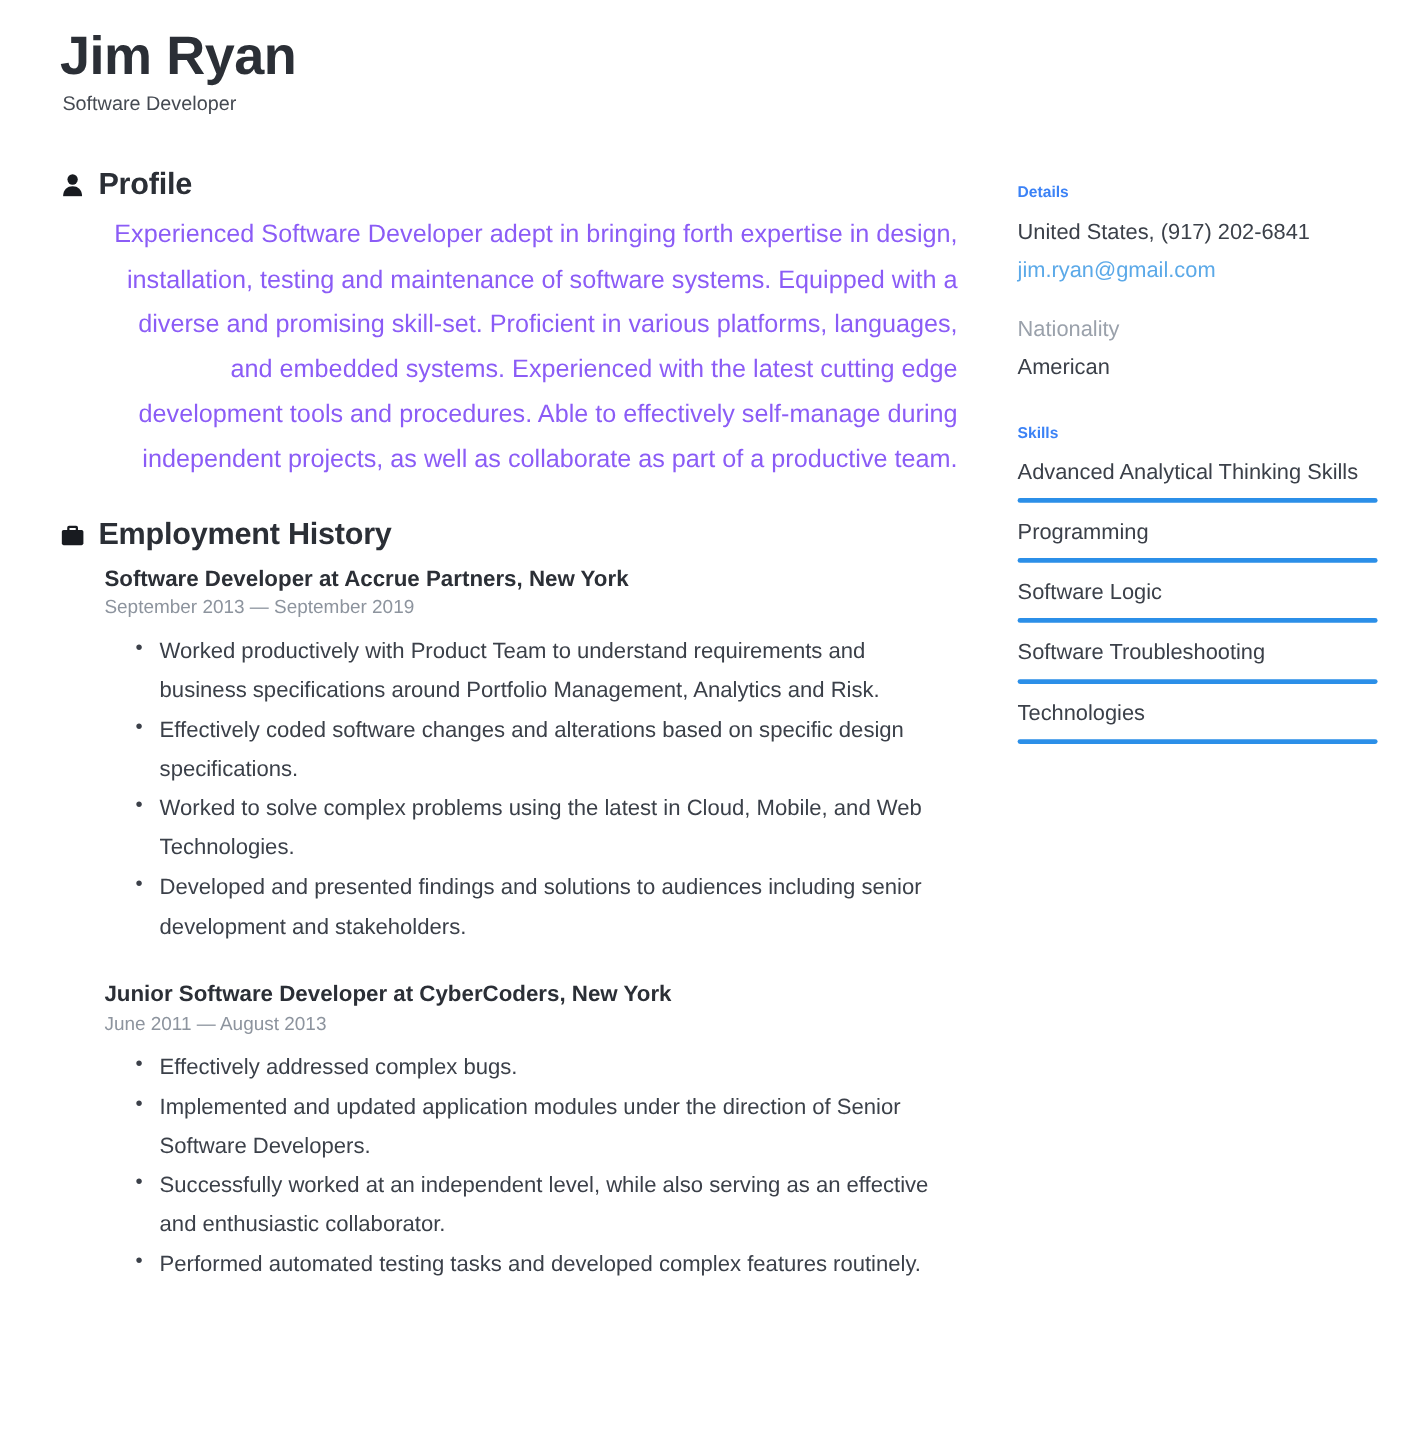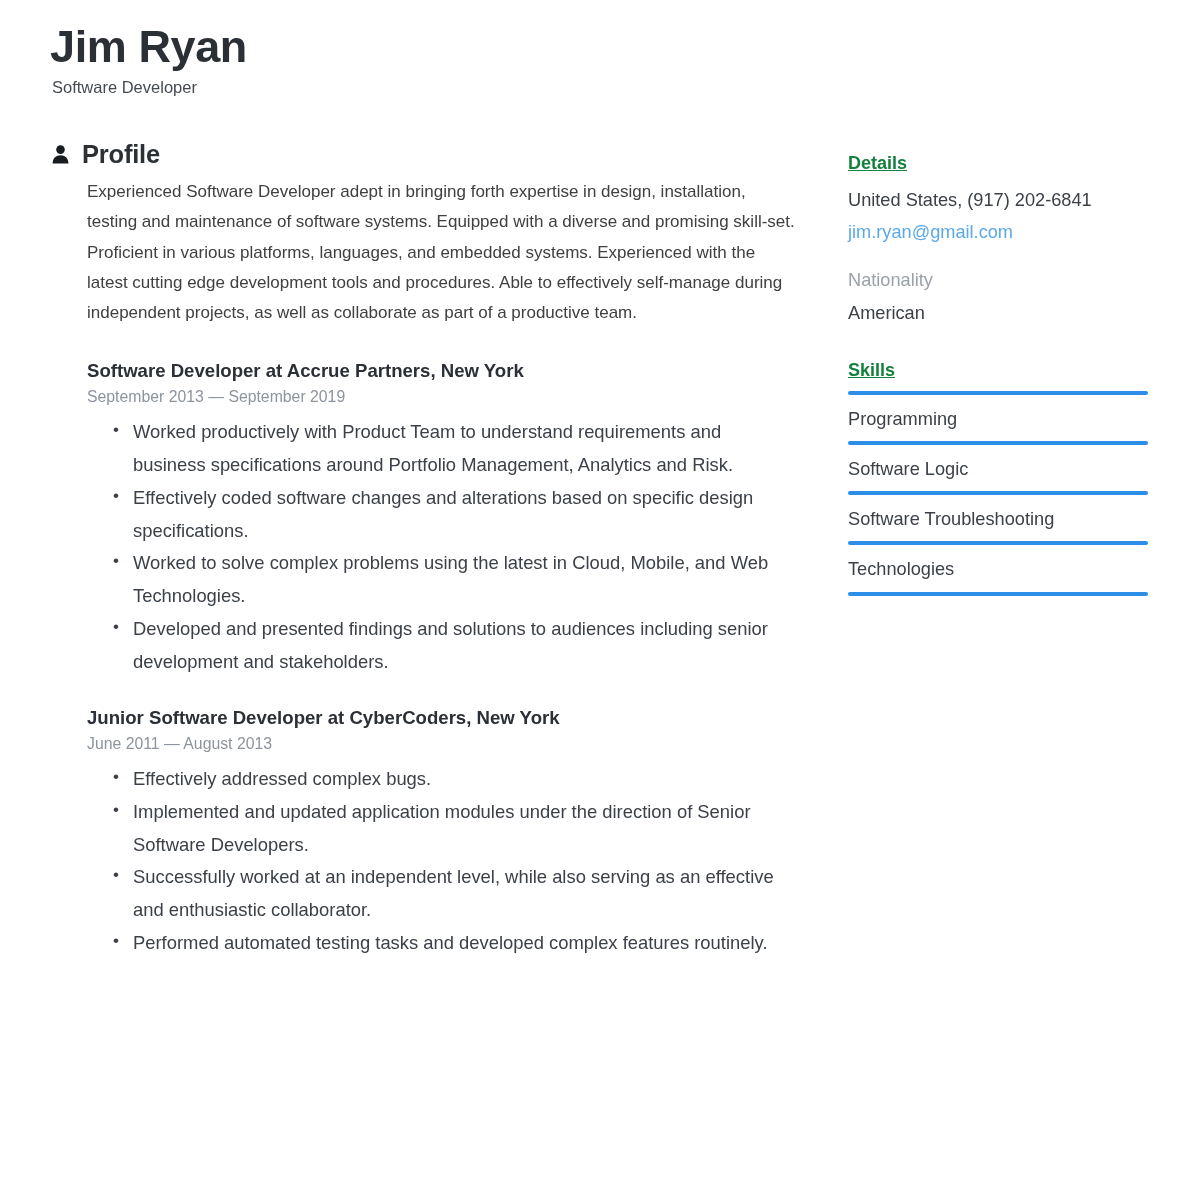--- a/index.html
+++ b/index.html
@@ -83,25 +83,26 @@
   .section-title {
     font-size: 25.5px;
     font-weight: bold;
     color: #2b2f36;
     letter-spacing: -0.2px;
     line-height: 1.1;
   }
 
   
   .body-text {
-    font-size: 17px;
-    line-height: 1.78;
-    color: #404040;
+    font-size: 21px;
+    line-height: 1.78;
+    color: #8b5cf6;
     margin: 0 0 0 37px;
     max-width: 712px;
+    text-align: right;
   }
 
   
   .entry { margin: 0 0 0 37px; }
   .entry + .entry { margin-top: 27px; }
   .entry-title {
     font-size: 18.6px;
     font-weight: bold;
     color: #2b2f36;
     line-height: 1.38;
@@ -130,26 +131,25 @@
     position: absolute;
     left: 26px;
     top: -1px;
     color: #3b4049;
     font-size: 17px;
   }
 
   
   .side-block { margin-bottom: 30px; }
   .side-title {
-    font-size: 18px;
-    font-weight: bold;
-    color: #15803d;
+    font-size: 13px;
+    font-weight: bold;
+    color: #3b82f6;
     margin-bottom: 8px;
     line-height: 1.3;
-    text-decoration: underline;
   }
   .side-text {
     font-size: 18.2px;
     line-height: 1.78;
     color: #3b4049;
   }
   .side-label {
     font-size: 18.2px;
     line-height: 1.78;
     color: #9aa1ab;
@@ -200,20 +200,29 @@
               <circle cx="8.5" cy="4.6" r="4.3" fill="#181b20"></circle>
               <path d="M0.6 18.6 C0.6 12.9 4.1 10.2 8.5 10.2 C12.9 10.2 16.4 12.9 16.4 18.6 Z" fill="#181b20"></path>
             </svg>
           </span>
           <span class="section-title">Profile</span>
         </div>
         <p class="body-text">Experienced Software Developer adept in bringing forth expertise in design, installation, testing and maintenance of software systems. Equipped with a diverse and promising skill-set. Proficient in various platforms, languages, and embedded systems. Experienced with the latest cutting edge development tools and procedures.  Able to effectively self-manage during independent projects, as well as collaborate as part of a productive team.</p>
       </div>
 
       <div class="section">
+        <div class="section-head">
+          <span class="section-icon">
+            <svg width="19" height="18" viewBox="0 0 19 18" xmlns="http://www.w3.org/2000/svg">
+              <path d="M6.6 1.2 h5.8 a1.6 1.6 0 0 1 1.6 1.6 v1.9 h-1.9 V3.1 H6.9 v1.6 H5.0 V2.8 A1.6 1.6 0 0 1 6.6 1.2 Z" fill="#181b20"></path>
+              <rect x="0.5" y="4.7" width="18" height="12.6" rx="1.5" fill="#181b20"></rect>
+            </svg>
+          </span>
+          <span class="section-title">Employment History</span>
+        </div>
 
         <div class="entry">
           <div class="entry-title">Software Developer at  Accrue Partners, New York</div>
           <div class="entry-dates">September 2013 — September 2019</div>
           <ul class="bullets">
             <li>Worked productively with Product Team to understand requirements and business specifications around Portfolio Management, Analytics and Risk.</li>
             <li>Effectively coded software changes and alterations based on specific design specifications.</li>
             <li>Worked to solve complex problems using the latest in Cloud, Mobile, and Web Technologies.</li>
             <li>Developed and presented findings and solutions to audiences including senior development and stakeholders.</li>
           </ul>
@@ -242,20 +251,21 @@
         <div class="spacer-sm"></div>
         <div class="side-label">Nationality</div>
         <div class="side-text">American</div>
       </div>
 
       <div class="side-block">
         <div class="side-title">Skills</div>
         <div class="skills-list">
 
           <div class="skill-item">
+            <div class="skill-name">Advanced Analytical Thinking Skills</div>
             <div class="skill-bar" style="width: 100%; background: rgb(43, 143, 232);"></div>
           </div>
 
           <div class="skill-item">
             <div class="skill-name">Programming</div>
             <div class="skill-bar" style="width: 100%; background: rgb(43, 143, 232);"></div>
           </div>
 
           <div class="skill-item">
             <div class="skill-name">Software Logic</div>

